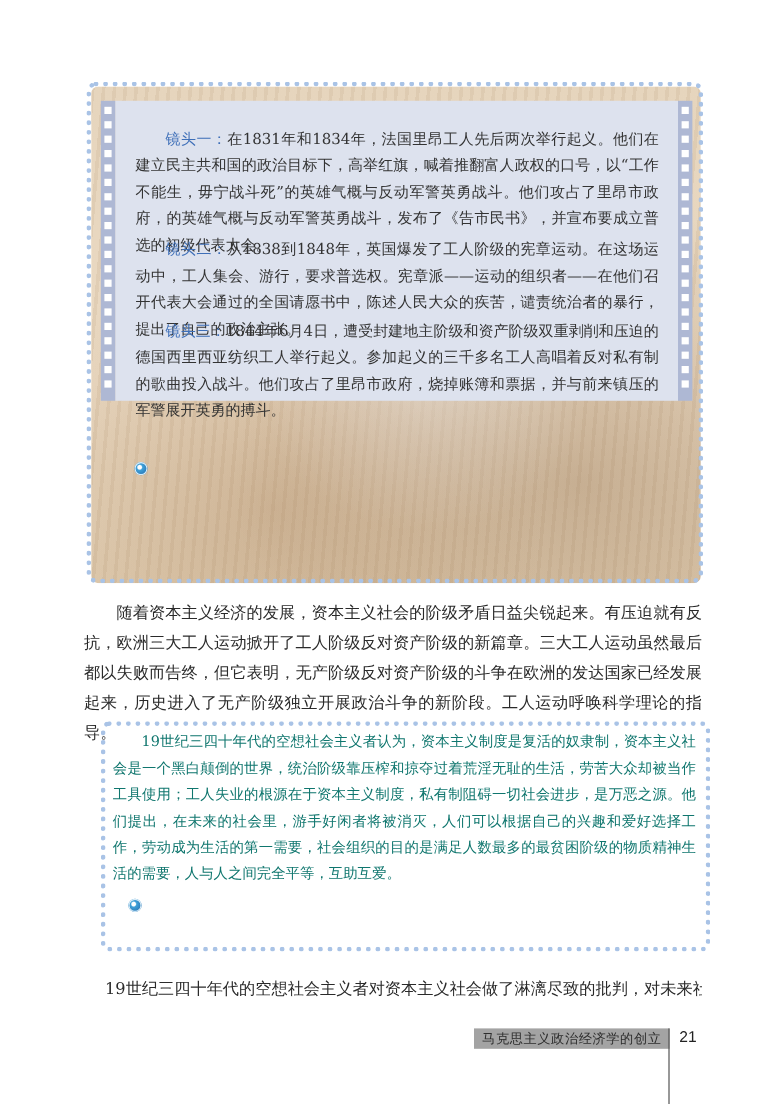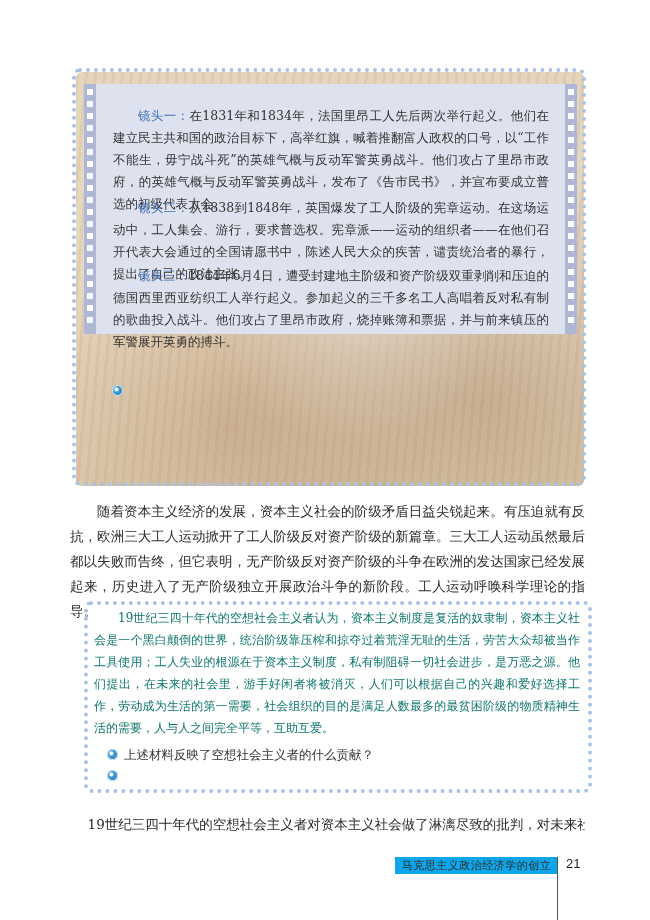--- a/index.html
+++ b/index.html
@@ -56,21 +56,21 @@
       border: 4px dotted #a9c3e6; border-radius: 7px; box-sizing: border-box;
     }
     .box2-text {
       position: absolute; left: 94px; top: 607px; width: 486px; font-size: 12px; line-height: 22px;
       color: #0f766e; text-align: justify; margin: 0; text-indent: 2em;
     }
     .box2-q { left: 107px; top: 744px; }
     
     .footer-tag {
       position: absolute; left: 395px; top: 857px; width: 163px; height: 17px;
-      background: #0ea5e9; color: #2d2d2d; font-family: "DejaVu Sans", "Liberation Sans", sans-serif;
+      background: #a3a3a3; color: #2d2d2d; font-family: "DejaVu Sans", "Liberation Sans", sans-serif;
       font-size: 11px; line-height: 17px; text-align: center; letter-spacing: 0.5px;
     }
     .footer-rule { position: absolute; left: 557px; top: 857px; width: 1px; height: 63px; background: #555555; }
     .page-num {
       position: absolute; left: 566px; top: 856px; font-family: Liberation Sans, sans-serif;
       font-size: 13px; color: #222;
     }
   </style>
 </head>
 <body>
@@ -135,24 +135,20 @@
   </div>
 </div>
 
 <p class="body-text" style="top:499px;">随着资本主义经济的发展，资本主义社会的阶级矛盾日益尖锐起来。有压迫就有反抗，欧洲三大工人运动掀开了工人阶级反对资产阶级的新篇章。三大工人运动虽然最后都以失败而告终，但它表明，无产阶级反对资产阶级的斗争在欧洲的发达国家已经发展起来，历史进入了无产阶级独立开展政治斗争的新阶段。工人运动呼唤科学理论的指导。</p>
 
 <div class="box2"></div>
 <p class="box2-text">19世纪三四十年代的空想社会主义者认为，资本主义制度是复活的奴隶制，资本主义社会是一个黑白颠倒的世界，统治阶级靠压榨和掠夺过着荒淫无耻的生活，劳苦大众却被当作工具使用；工人失业的根源在于资本主义制度，私有制阻碍一切社会进步，是万恶之源。他们提出，在未来的社会里，游手好闲者将被消灭，人们可以根据自己的兴趣和爱好选择工作，劳动成为生活的第一需要，社会组织的目的是满足人数最多的最贫困阶级的物质精神生活的需要，人与人之间完全平等，互助互爱。</p>
 <div class="questions box2-q">
   <div class="q">
     <span class="bullet"></span>
-    <span>上述材料反映了空想社会主义者的什么贡献？</span>
-  </div>
-  <div class="q">
-    <span class="bullet"></span>
   </div>
 </div>
 
 <p class="body-text" style="top:812px; text-indent:1.3em; white-space:nowrap; overflow:hidden;">19世纪三四十年代的空想社会主义者对资本主义社会做了淋漓尽致的批判，对未来社</p>
 
 <div class="footer-tag">马克思主义政治经济学的创立</div>
 <div class="footer-rule"></div>
 <div class="page-num">21</div>
 
 </body></html>

